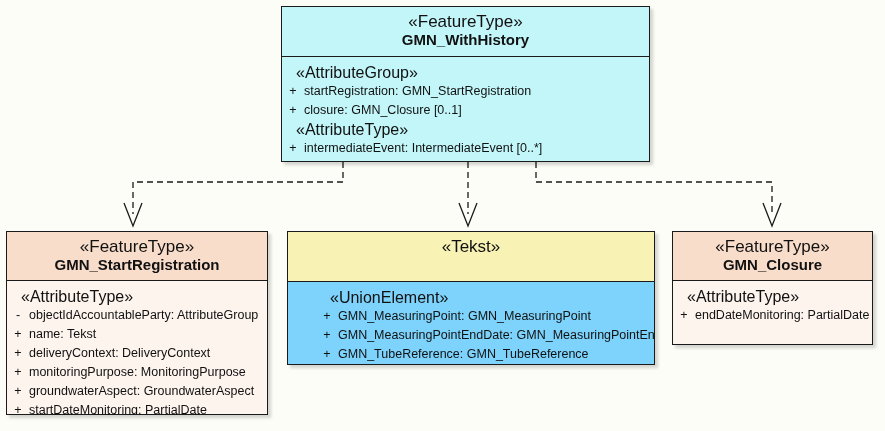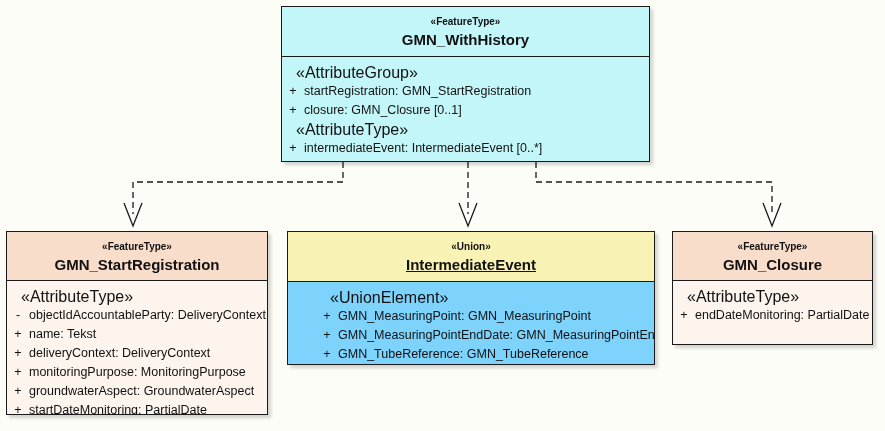--- a/index.html
+++ b/index.html
@@ -41,24 +41,23 @@
   }
   .uml-header {
     box-sizing: border-box;
     border-bottom: 1.4px solid #1a1a1a;
     text-align: center;
     padding: 7px 4px 7px 4px;
     white-space: nowrap;
   }
   .stereotype {
     display: block;
-    font-size: 10px;
+    font-size: 17px;
     color: #111;
     line-height: 16px;
-    font-weight: bold;
   }
   .classname {
     display: block;
     font-size: 15px;
     font-weight: bold;
     color: #111;
     line-height: 17px;
     margin-top: 1px;
   }
   .classname.underline {
@@ -172,21 +171,21 @@
 
   <div class="uml-class" id="box-start-registration">
     <div class="uml-header c-peach-head">
       <span class="stereotype">«FeatureType»</span>
       <span class="classname">GMN_StartRegistration</span>
     </div>
     <div class="uml-body c-peach-body">
       <div class="group-label">«AttributeType»</div>
       <div class="attr-row">
         <span class="attr-vis">-</span>
-        <span class="attr-text">objectIdAccountableParty: DeliveryContext</span>
+        <span class="attr-text">objectIdAccountableParty: AttributeGroup</span>
       </div>
       <div class="attr-row">
         <span class="attr-vis">+</span>
         <span class="attr-text">name: Tekst</span>
       </div>
       <div class="attr-row">
         <span class="attr-vis">+</span>
         <span class="attr-text">deliveryContext: DeliveryContext</span>
       </div>
       <div class="attr-row">
@@ -199,22 +198,21 @@
       </div>
       <div class="attr-row">
         <span class="attr-vis">+</span>
         <span class="attr-text">startDateMonitoring: PartialDate</span>
       </div>
     </div>
   </div>
 
   <div class="uml-class c-yellow" id="box-intermediate-event">
     <div class="uml-header">
-      <span class="stereotype">«Union»</span>
-      <span class="classname underline">IntermediateEvent</span>
+      <span class="stereotype">«Tekst»</span>
     </div>
     <div class="uml-body">
       <div class="group-label">«UnionElement»</div>
       <div class="attr-row">
         <span class="attr-vis">+</span>
         <span class="attr-text">GMN_MeasuringPoint: GMN_MeasuringPoint</span>
       </div>
       <div class="attr-row">
         <span class="attr-vis">+</span>
         <span class="attr-text">GMN_MeasuringPointEndDate: GMN_MeasuringPointEndDate</span>

